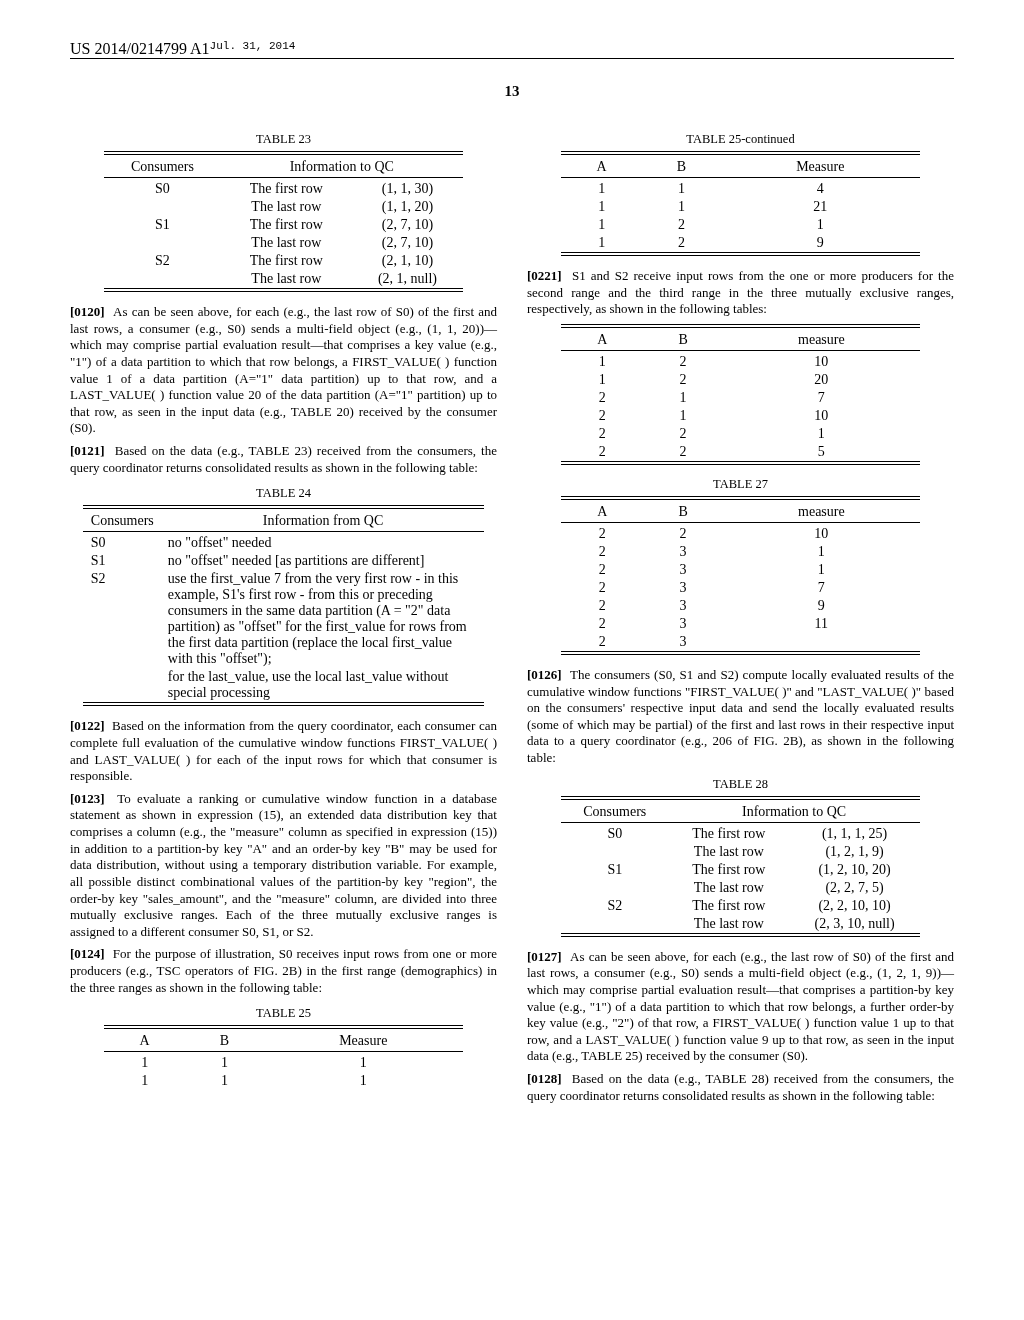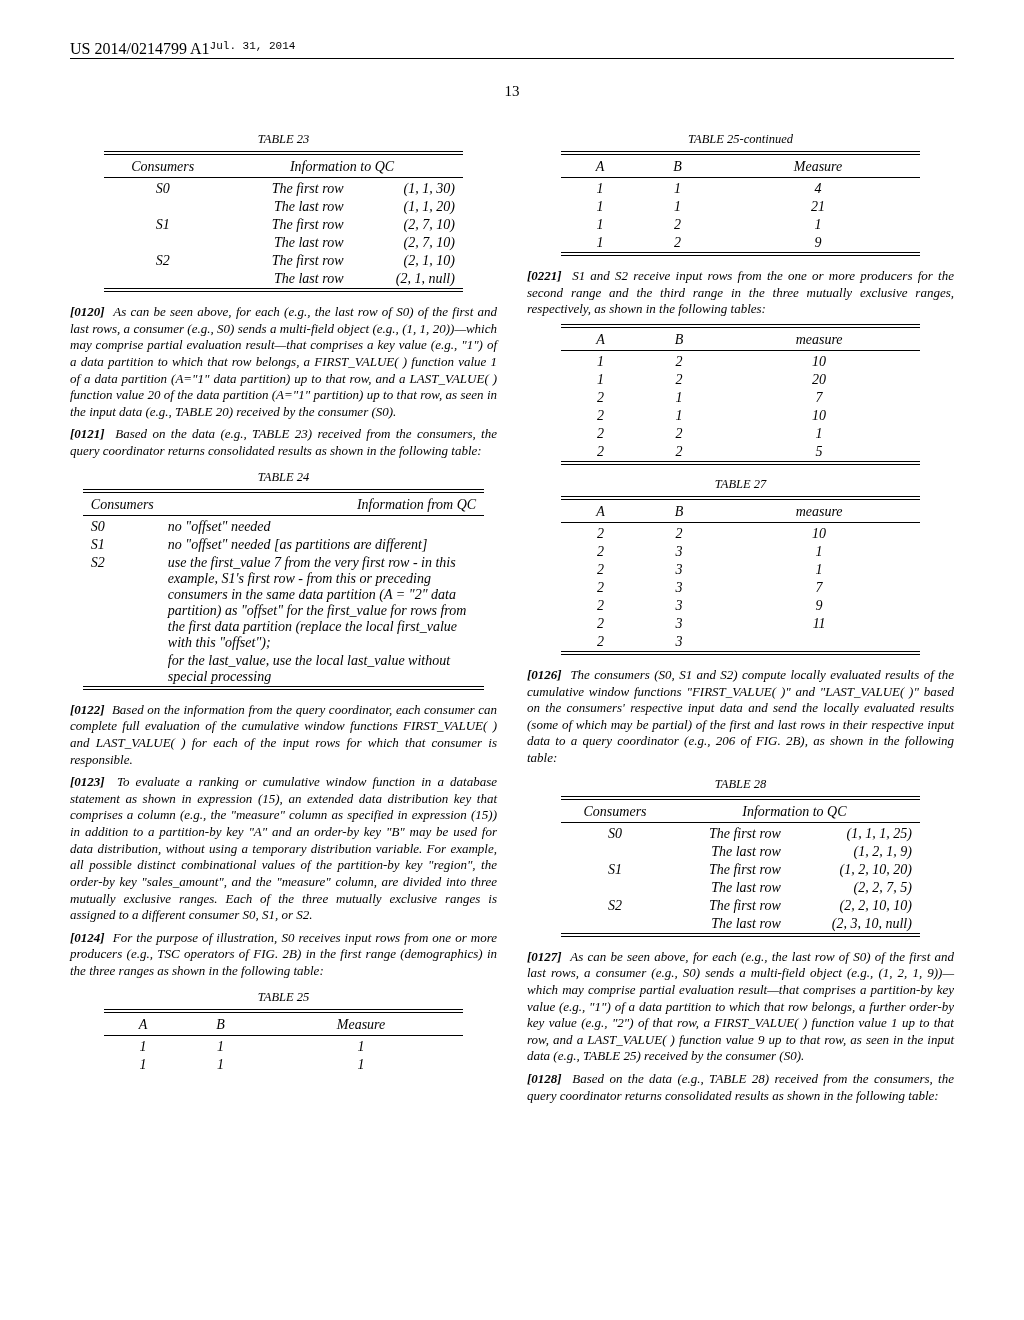--- a/index.html
+++ b/index.html
@@ -20,25 +20,25 @@
     border-bottom: 1px solid #000;
     margin-bottom: 24px;
   }
   .pub-num { font-size: 16px; }
   .pub-date { font-size: 11px; font-family: Liberation Mono, monospace; }
   .page-num {
     text-align: center;
     font-size: 15px;
     margin-top: 14px;
     margin-bottom: 22px;
+    font-weight: bold;
   }
   .columns {
     display: flex;
     gap: 30px;
-    font-style: italic;
   }
   .col {
     flex: 1;
     min-width: 0;
   }
   p.para {
     margin: 0 0 6px 0;
     text-align: justify;
     line-height: 1.28;
   }
@@ -59,21 +59,21 @@
     padding: 2px 8px;
     text-align: center;
   }
   table.data-tbl td {
     padding: 1px 8px;
     text-align: center;
     vertical-align: top;
   }
   .rule-heavy { border-top: 1.5px solid #000; }
   .rule-light { border-top: 0.7px solid #000; }
-  table.data-tbl .left { text-align: right; }
+  table.data-tbl .left { text-align: center; }
   table.info-tbl td { text-align: left; }
   table.info-tbl td.cons { width: 14%; }
   table.info-tbl td.desc { width: 86%; padding-left: 6px; }
 </style>
 </head>
 <body>
 
 <div class="page">
 
   <div class="header-row">

